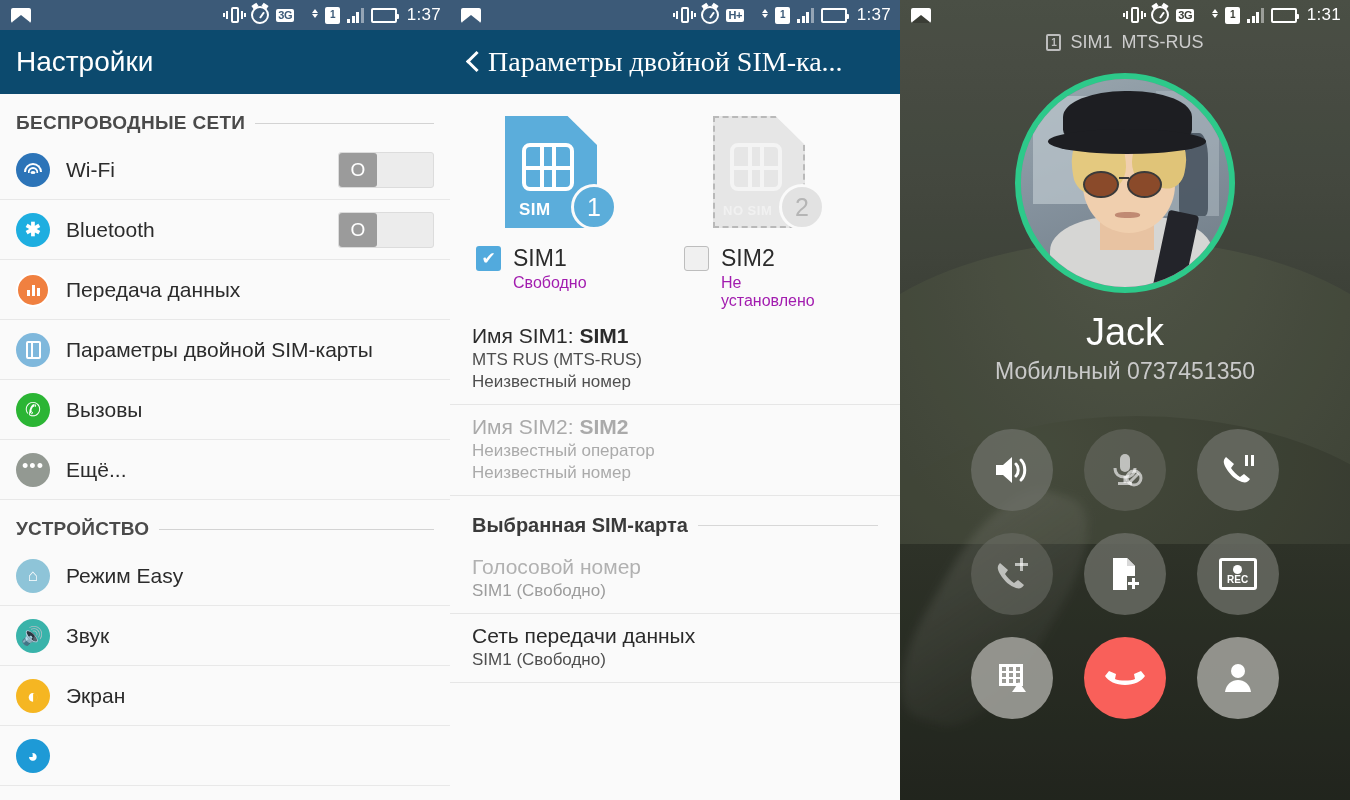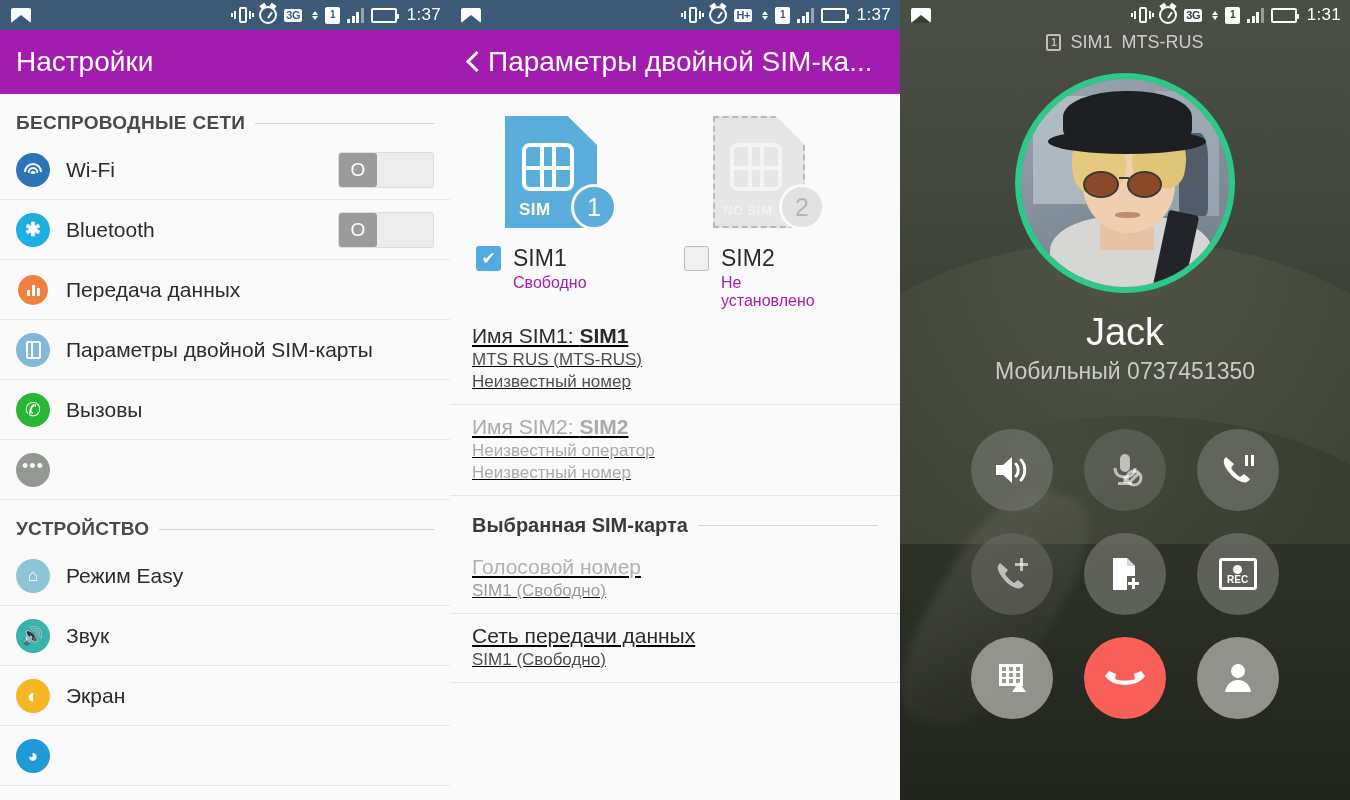--- a/index.html
+++ b/index.html
@@ -41,21 +41,21 @@
   .vib-ic .w3 { left:-2px; } .vib-ic .w4 { right:-2px; }
 
   .alarm-ic { width:18px; height:18px; border:2px solid #fff; border-radius:50%; position:relative; }
   .alarm-ic:before, .alarm-ic:after {
     content:""; position:absolute; top:-4px; width:6px; height:4px; background:#fff;
   }
   .alarm-ic:before { left:-1px; transform: rotate(-35deg); }
   .alarm-ic:after { right:-1px; transform: rotate(35deg); }
   .alarm-ic .hands { position:absolute; left:6px; top:3px; width:2px; height:7px; background:#fff; transform: rotate(35deg); transform-origin: bottom; }
 
-  .net-ic { display:flex; align-items:center; gap:10px; }
+  .net-ic { display:flex; align-items:flex-start; gap:18px; }
   .net-badge {
     background:#fff; color:#3c5a78; font-size:11px; font-weight:bold;
     padding:1px 2px; border-radius:2px; line-height:11px; letter-spacing:-.3px;
   }
   .statusbar.sb-trans .net-badge { color:#3a3d35; }
   .net-arrows { display:flex; flex-direction:column; gap:1px; }
   .net-arrows .up, .net-arrows .dn { width:0;height:0;border-left:3px solid transparent;border-right:3px solid transparent; }
   .net-arrows .up { border-bottom:4px solid #fff; }
   .net-arrows .dn { border-top:4px solid #fff; }
 
@@ -70,25 +70,25 @@
   .bars-ic i { width:3px; background:#fff; display:block; }
   .bars-ic i:nth-child(1){height:4px;} .bars-ic i:nth-child(2){height:7px;}
   .bars-ic i:nth-child(3){height:11px;} .bars-ic i:nth-child(4){height:15px;opacity:.45;}
 
   .batt-ic { width:26px; height:15px; border:2px solid #fff; border-radius:2px; position:relative; padding:1px; }
   .batt-ic:after { content:""; position:absolute; right:-4px; top:4px; width:3px; height:5px; background:#fff; border-radius:0 1px 1px 0; }
   .batt-ic .fill { height:100%; background:#fff; width:55%; }
 
   
   .appbar {
-    height: 64px; background:#a21caf; color:#fff;
+    height: 64px; background:#0c4a6e; color:#fff;
     display:flex; align-items:center; padding: 0 16px;
   }
   .appbar-title { font-size: 28px; font-weight: 400; white-space:nowrap; overflow:hidden; }
-  .appbar.back { padding-left: 12px; }
+  .appbar.back { padding-left: 12px; font-family: Liberation Serif, serif; }
   .back-chev {
     width:22px; height:22px; position:relative; flex:0 0 auto; margin-right:4px;
   }
   .back-chev:before {
     content:""; position:absolute; left:7px; top:3px; width:12px; height:12px;
     border-left:3px solid #fff; border-bottom:3px solid #fff; transform: rotate(45deg);
   }
 
   
   .section-head {
@@ -174,21 +174,21 @@
   .cbox { width:25px; height:25px; border-radius:3px; flex:0 0 auto; }
   .cbox.on { background:#52aadd; display:flex; align-items:center; justify-content:center; color:#fff; font-size:17px; }
   .cbox.off { background:#f0f0f0; border:1px solid #bdbdbd; }
   .sim-name { font-size:23px; color:#2b2b2b; }
   .sim-sub { font-size:16px; color:#a21caf; margin-left:37px; margin-top:2px; }
 
   .mid-sec-head { display:flex; align-items:center; gap:10px; padding: 18px 22px 8px 22px; }
   .mid-sec-head .t { font-size:20px; font-weight:bold; color:#3a3a3a; white-space:nowrap; }
   .mid-sec-head .rule { flex:1; height:1px; background:#d7d7d7; }
 
-  .mid-item { padding: 10px 22px 12px 22px; border-bottom:1px solid #e6e6e6;text-decoration:underline; }
+  .mid-item { padding: 10px 22px 12px 22px; border-bottom:1px solid #e6e6e6; }
   .mid-item .line1 { font-size:21px; color:#2b2b2b; }
   .mid-item .line1 b { font-weight:bold; }
   .mid-item .line2, .mid-item .line3 { font-size:17px; color:#4f4f4f; margin-top:2px; }
   .mid-item.dim .line1 { color:#aaa; }
   .mid-item.dim .line2, .mid-item.dim .line3 { color:#aaa; }
   .mid-item.dim2 .line1 { font-size:21px; color:#b1b1b1; }
   .mid-item.dim2 .line2 { color:#9c9c9c; }
 
   
   .panel-right { position:relative; background:#3f4239; }
@@ -350,20 +350,21 @@
       <span class="srow-icon" style="background:#2bb534">
         <span class="g-phone">✆</span>
       </span>
       <span class="srow-label">Вызовы</span>
     </div>
 
     <div class="srow">
       <span class="srow-icon" style="background:#939992">
         <span class="g-dots">•••</span>
       </span>
+      <span class="srow-label">Ещё...</span>
     </div>
 
     <div class="section-head">
       <span class="t">УСТРОЙСТВО</span>
       <span class="rule"></span>
     </div>
 
     <div class="srow">
       <span class="srow-icon" style="background:#8ec4d8">
         <span class="g-house">⌂</span>

